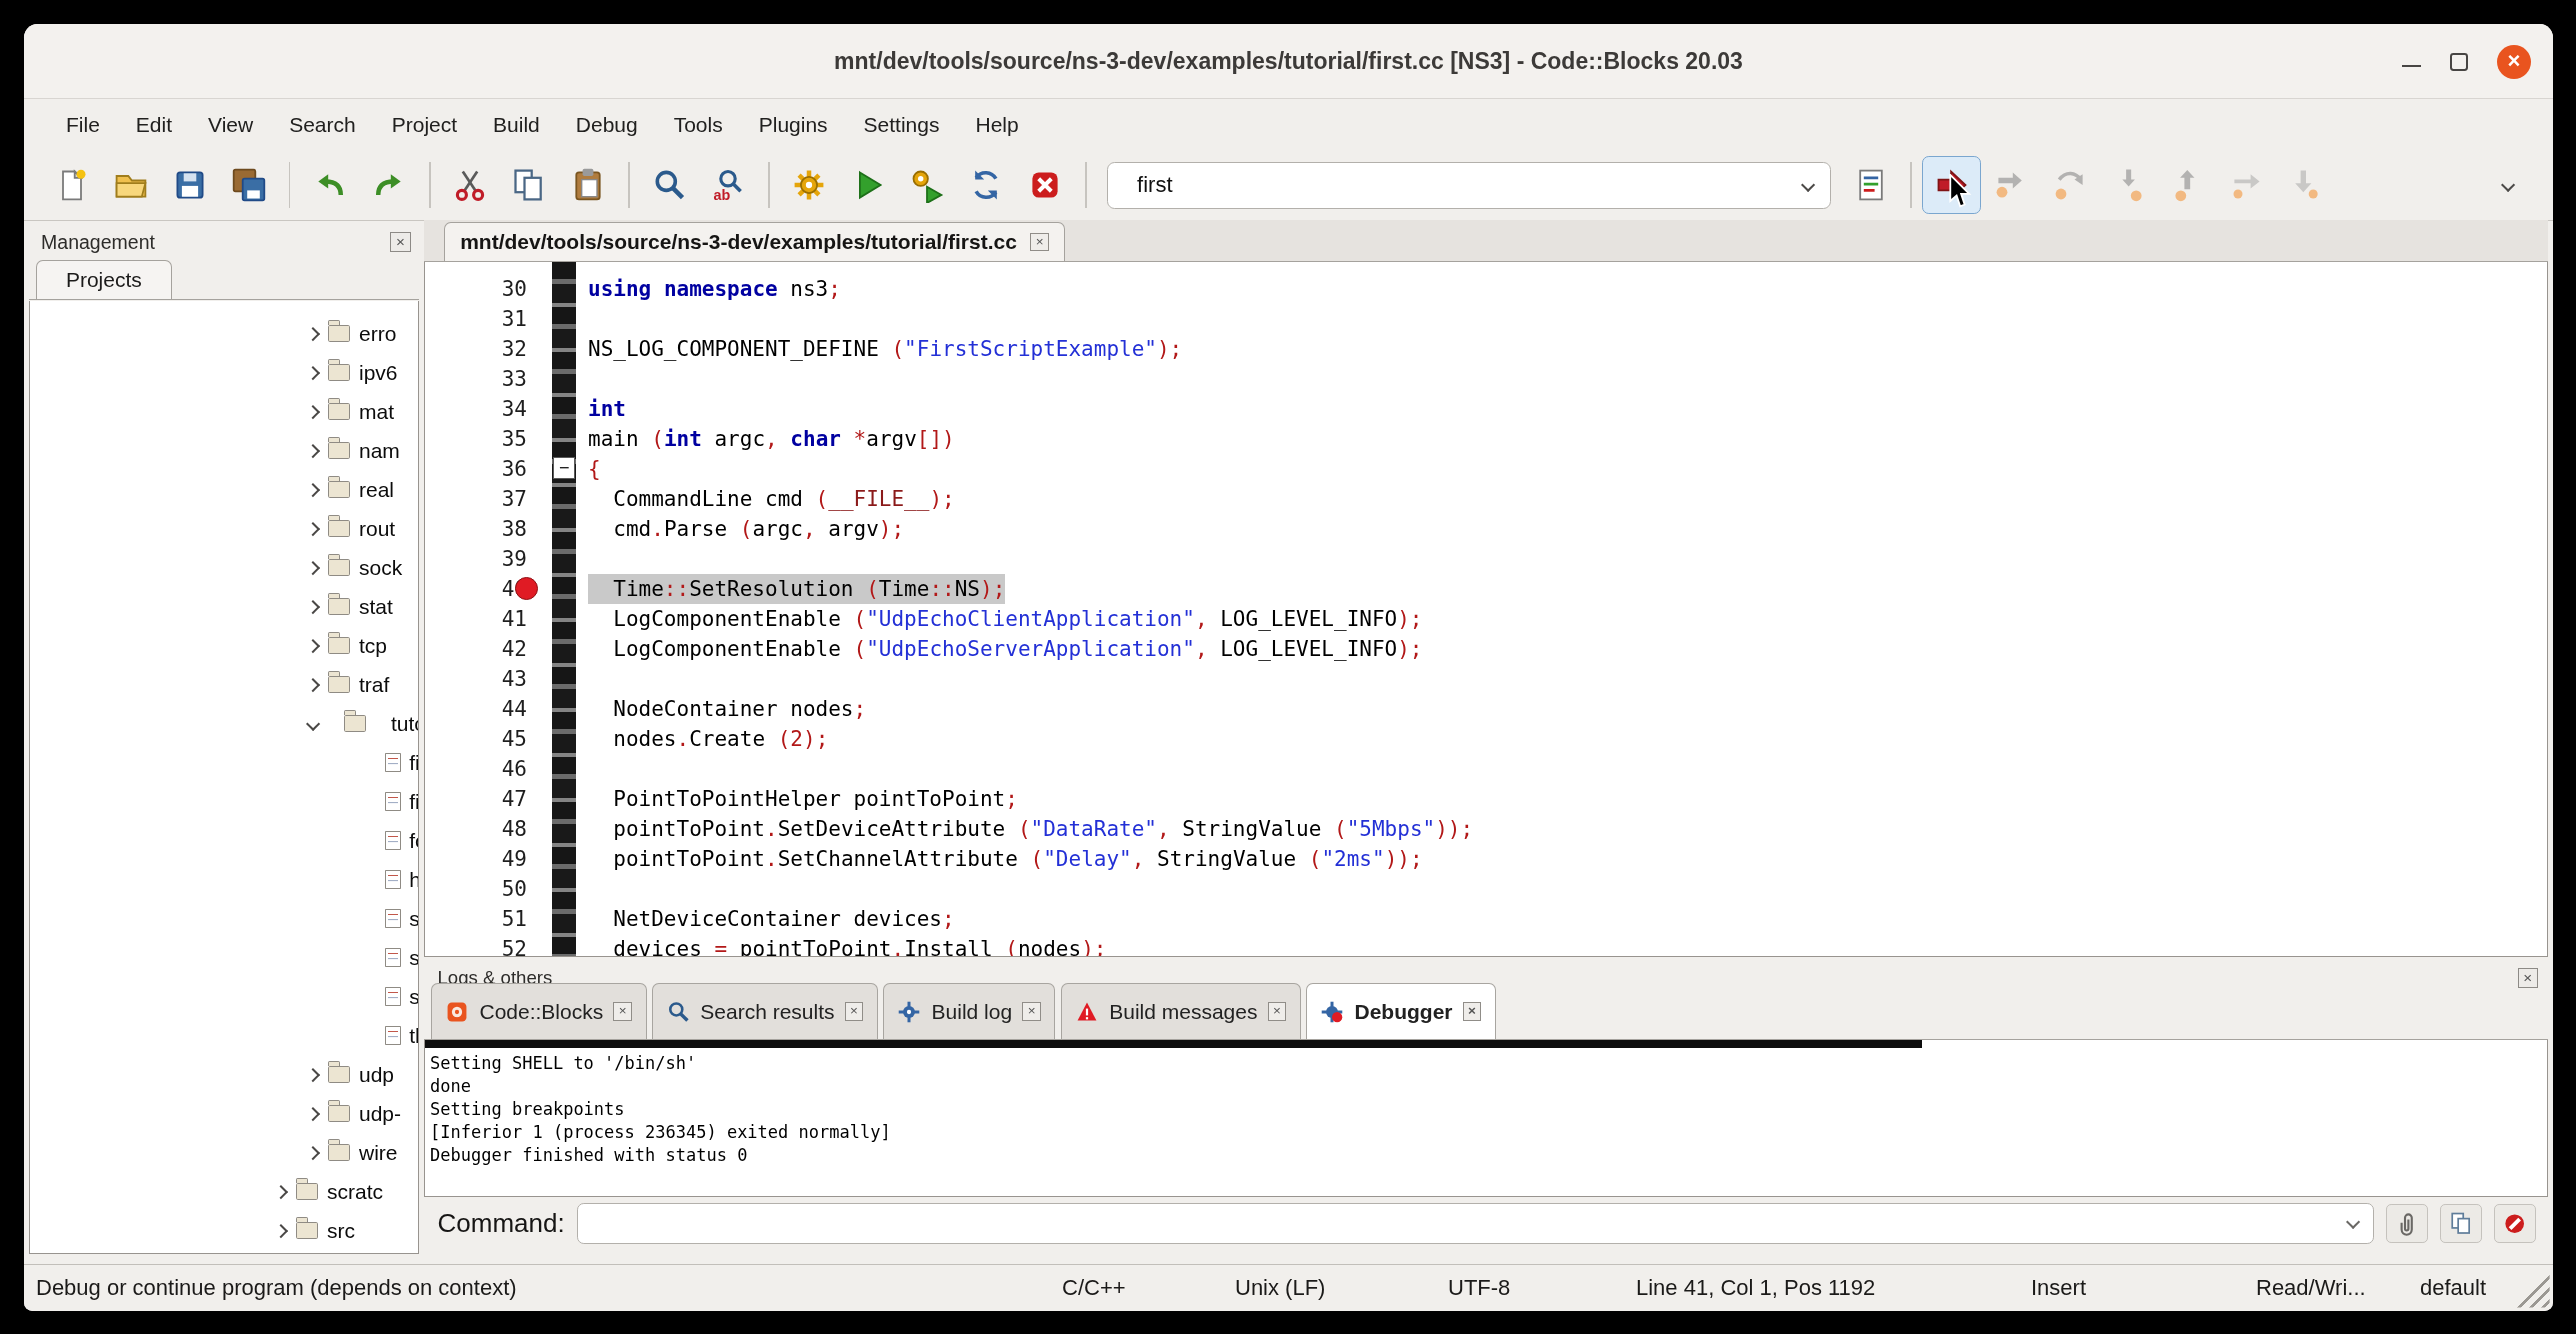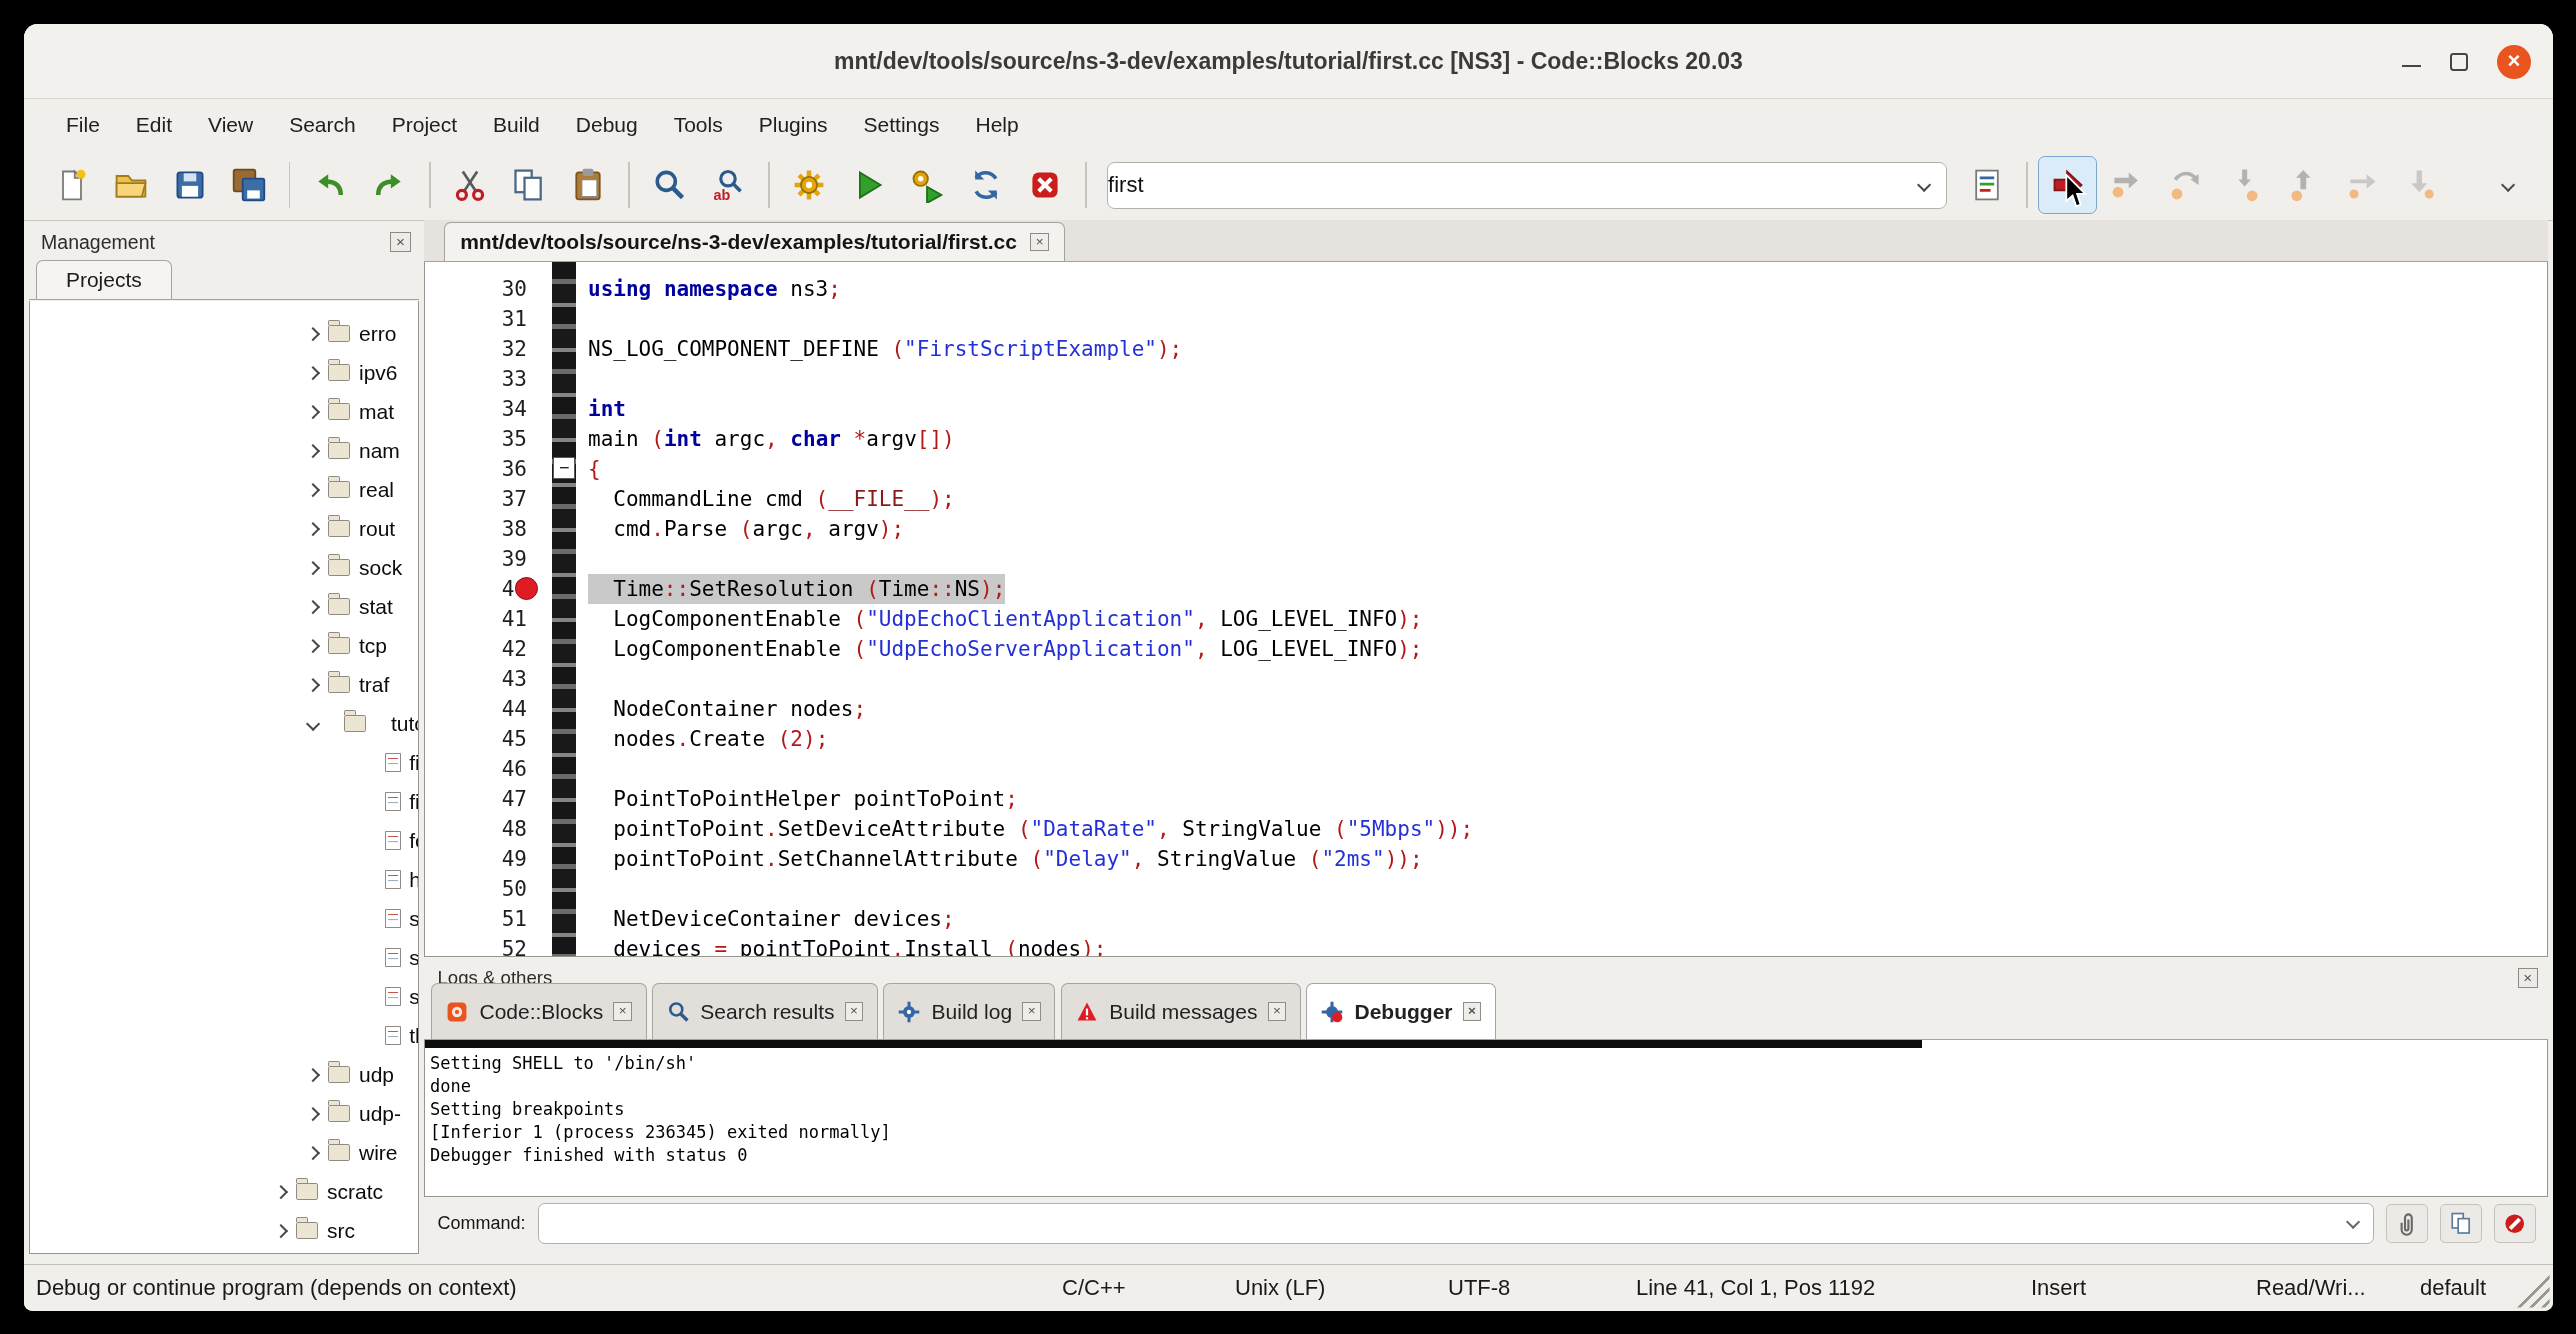--- a/index.html
+++ b/index.html
@@ -24,22 +24,22 @@
   .menubar { height:51px; display:flex; align-items:center; padding-left:24px; background:#f1efec; }
   .menu-item { font-size:21px; color:#21201f; padding:0 18px; height:51px; line-height:51px; }
 
   
   .toolbar { height:71px; display:flex; align-items:center; padding:0 15.2px 0 18.6px;
              background:#f1efec; border-bottom:0.8px solid #c9c6c1; }
   .tb { width:59px; height:58px; background:transparent; border:none; display:flex;
         align-items:center; justify-content:center; position:relative; }
   .tb svg { width:36px; height:36px; }
   .tsep { width:1.7px; height:46px; background:#c7c4bf; margin:0 10.2px; }
-  .combo { width:840px; height:47px; background:#fff; border:1.7px solid #b3b0ab; border-radius:7.6px;
-           margin:0 10.2px; position:relative; display:flex; align-items:center; padding:0 0; }
+  .combo { width:724px; height:47px; background:#fff; border:1.7px solid #b3b0ab; border-radius:7.6px;
+           margin:0 10.2px; position:relative; display:flex; align-items:center; padding:0 29px; }
   .combo-text { font-size:22px; color:#111; }
   .chev { width:10.2px; height:10.2px; border-right:2.5px solid #4c4a48; border-bottom:2.5px solid #4c4a48;
           display:inline-block; }
   .chev.down { transform:rotate(45deg); }
   .chev.right { transform:rotate(-45deg); }
   .combo .chev { position:absolute; right:17px; top:17px; }
   .debug-active { background:#dcebf8; border:1.7px solid #7aa6cf; border-radius:6.8px; }
   .tb.dim { opacity:.45; }
   .tb-overflow { margin-left:auto; }
   .cursor-svg { position:absolute; left:20.3px; top:17px; width:34px; height:44px; z-index:60; }
@@ -111,21 +111,21 @@
   .tclose { width:18.6px; height:18.6px; border:1.7px solid #908d88; background:#efedea; color:#555;
             font-size:13.5px; line-height:15.2px; text-align:center; }
   .log-view { position:absolute; left:0; right:0; top:78px; bottom:56px; background:#fff;
               border:1.7px solid #98948f; border-top:none; overflow:hidden; }
   .log-selected-row { position:absolute; left:0; top:0; width:1497px; height:7.6px; background:#0d0d0d; }
   .log-lines { padding:12px 0 0 5.1px; }
   .log-line { font-family:"DejaVu Sans Mono",monospace; font-size:17px; line-height:23px; color:#000;
               white-space:pre; }
   .cmd-row { position:absolute; left:0; right:0; bottom:6.8px; height:46px; display:flex; align-items:center;
              padding:0 12px 0 13.5px; gap:12px; }
-  .cmd-label { font-size:18px; color:#161514; }
+  .cmd-label { font-size:26px; color:#161514; }
   .cmd-combo { flex:1; height:41px; background:#fff; border:1.7px solid #b3b0ab; border-radius:6.8px;
                position:relative; }
   .cmd-combo .chev { position:absolute; right:15.2px; top:13.5px; border-color:#6a6865; }
   .cmd-btn { width:42px; height:39px; border:1.7px solid #c5c2bd; border-radius:5.1px; background:#eceae6;
              display:flex; align-items:center; justify-content:center; }
   .cmd-btn svg { width:25.4px; height:25.4px; }
 
   
   .statusbar { position:absolute; left:0; right:0; bottom:0; height:47px; background:#f1efec;
                border-top:1.7px solid #c2bfba; }

